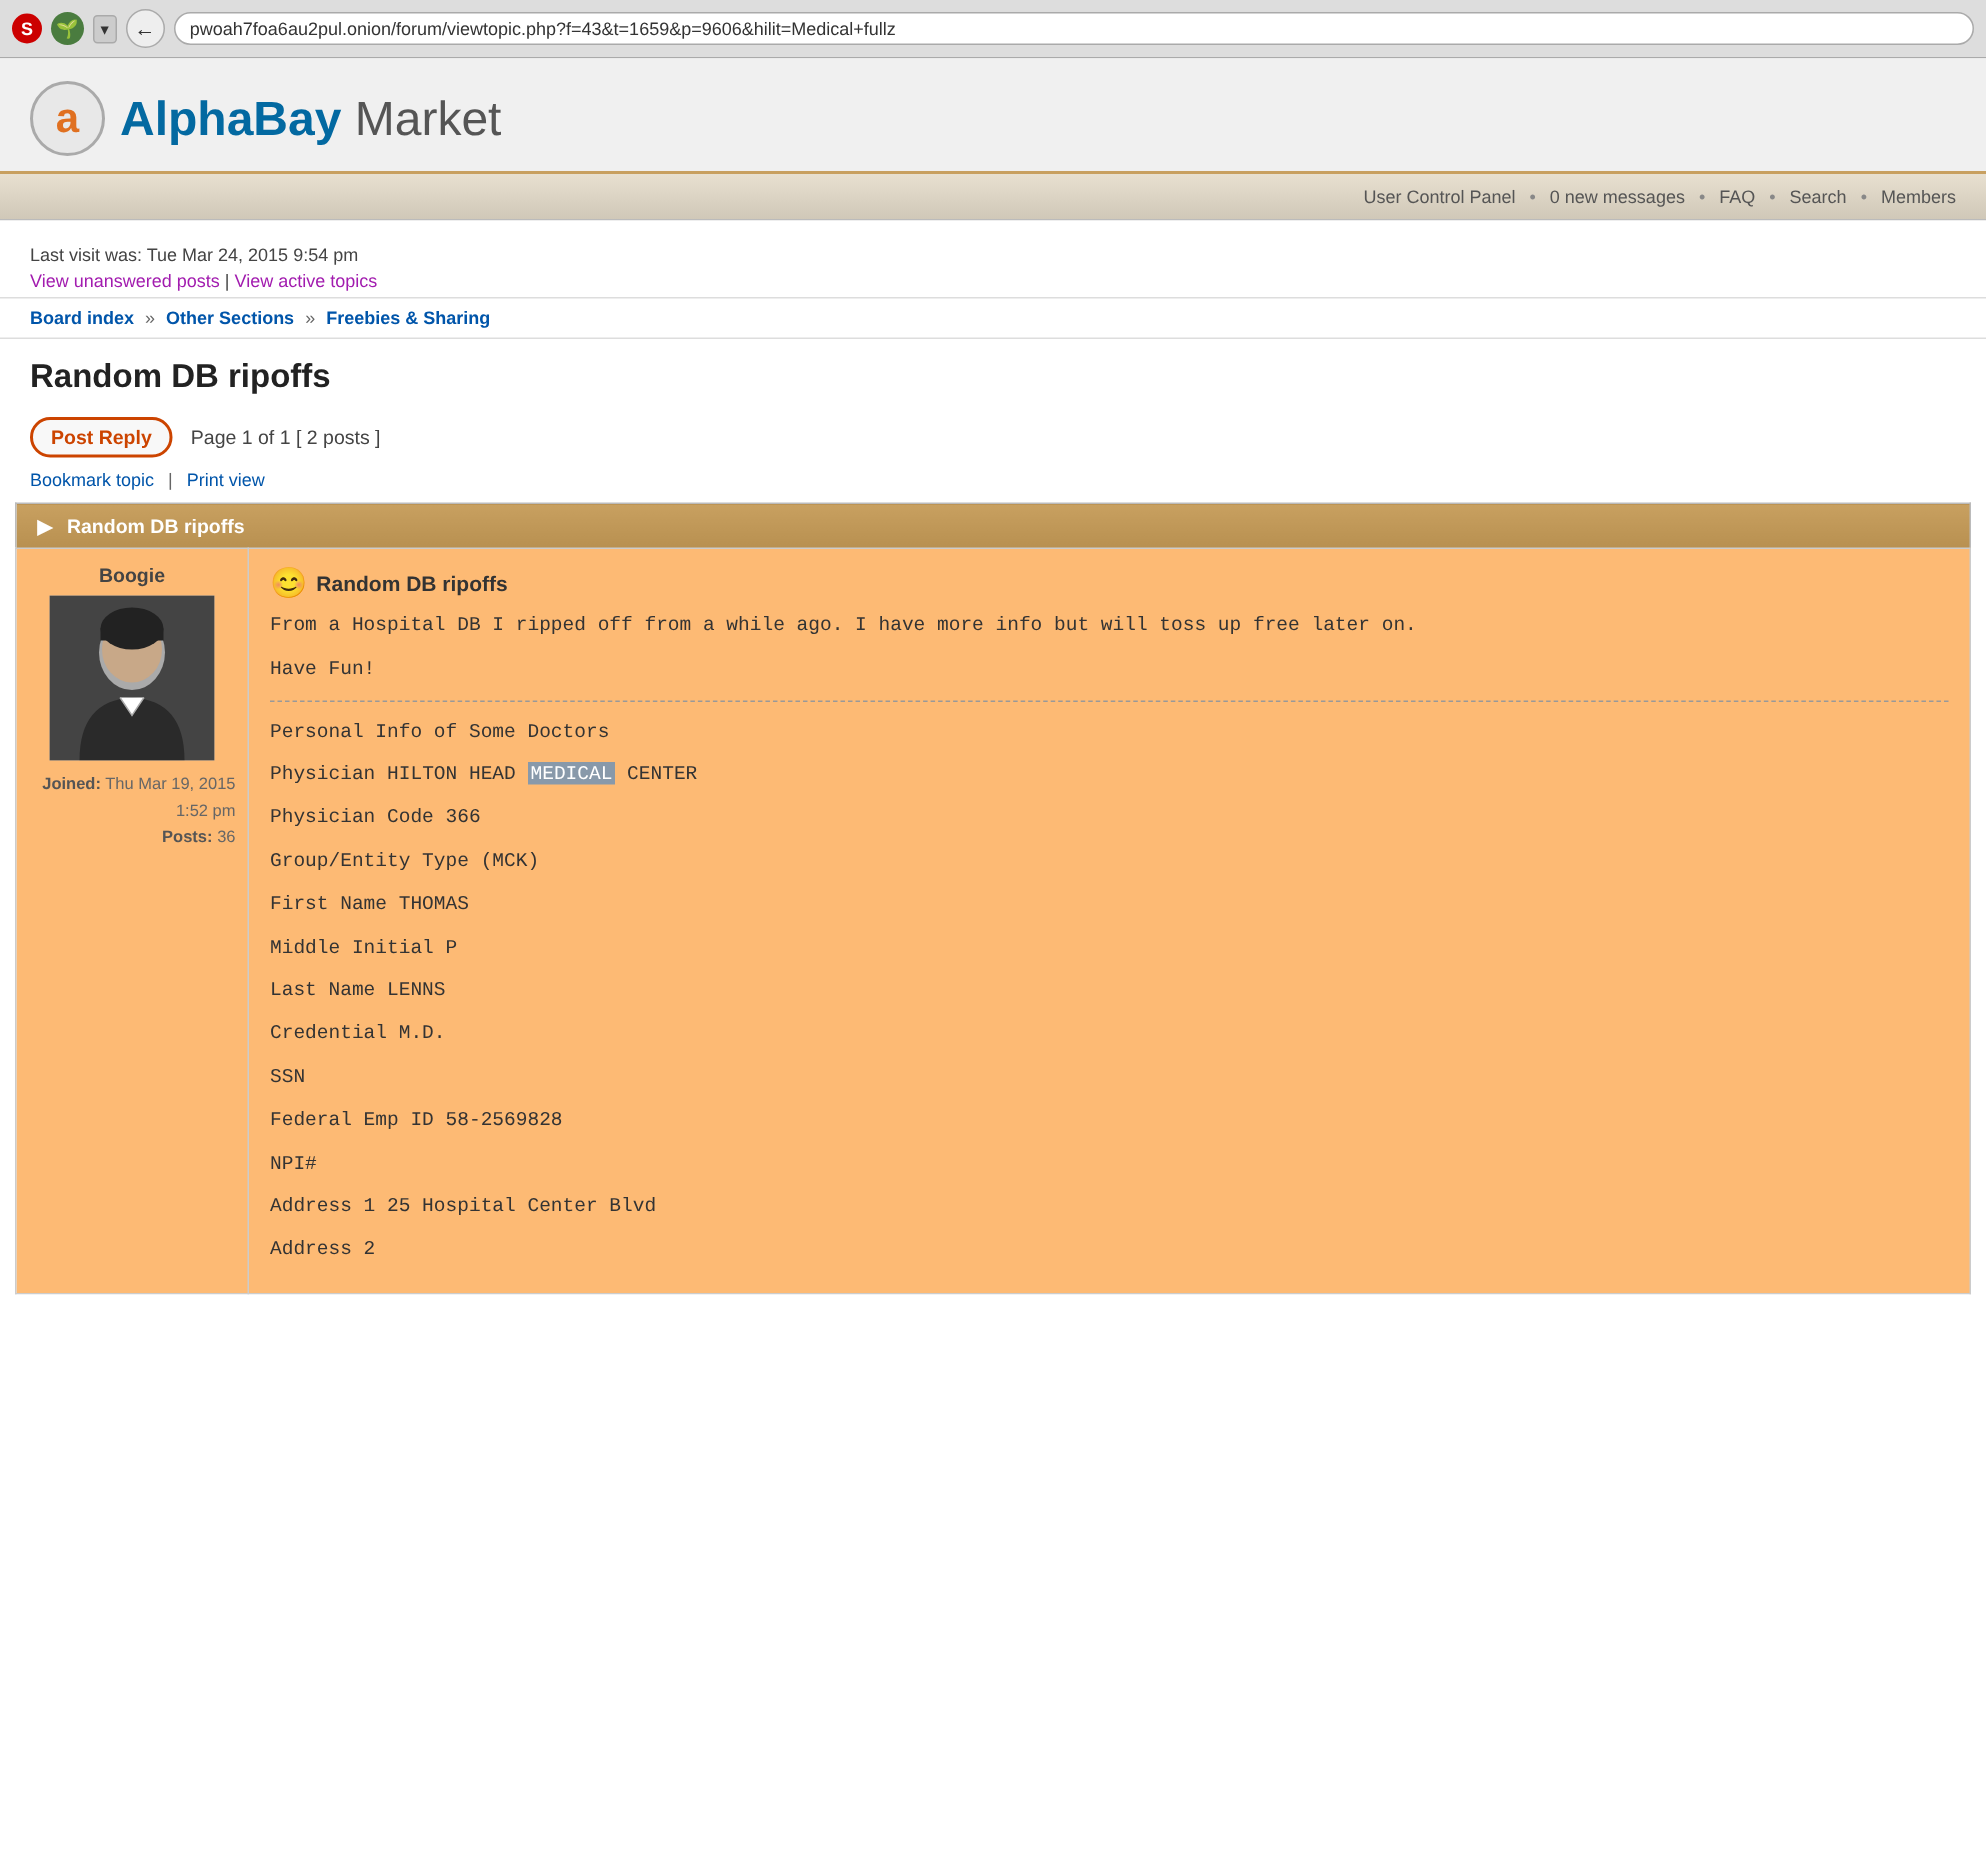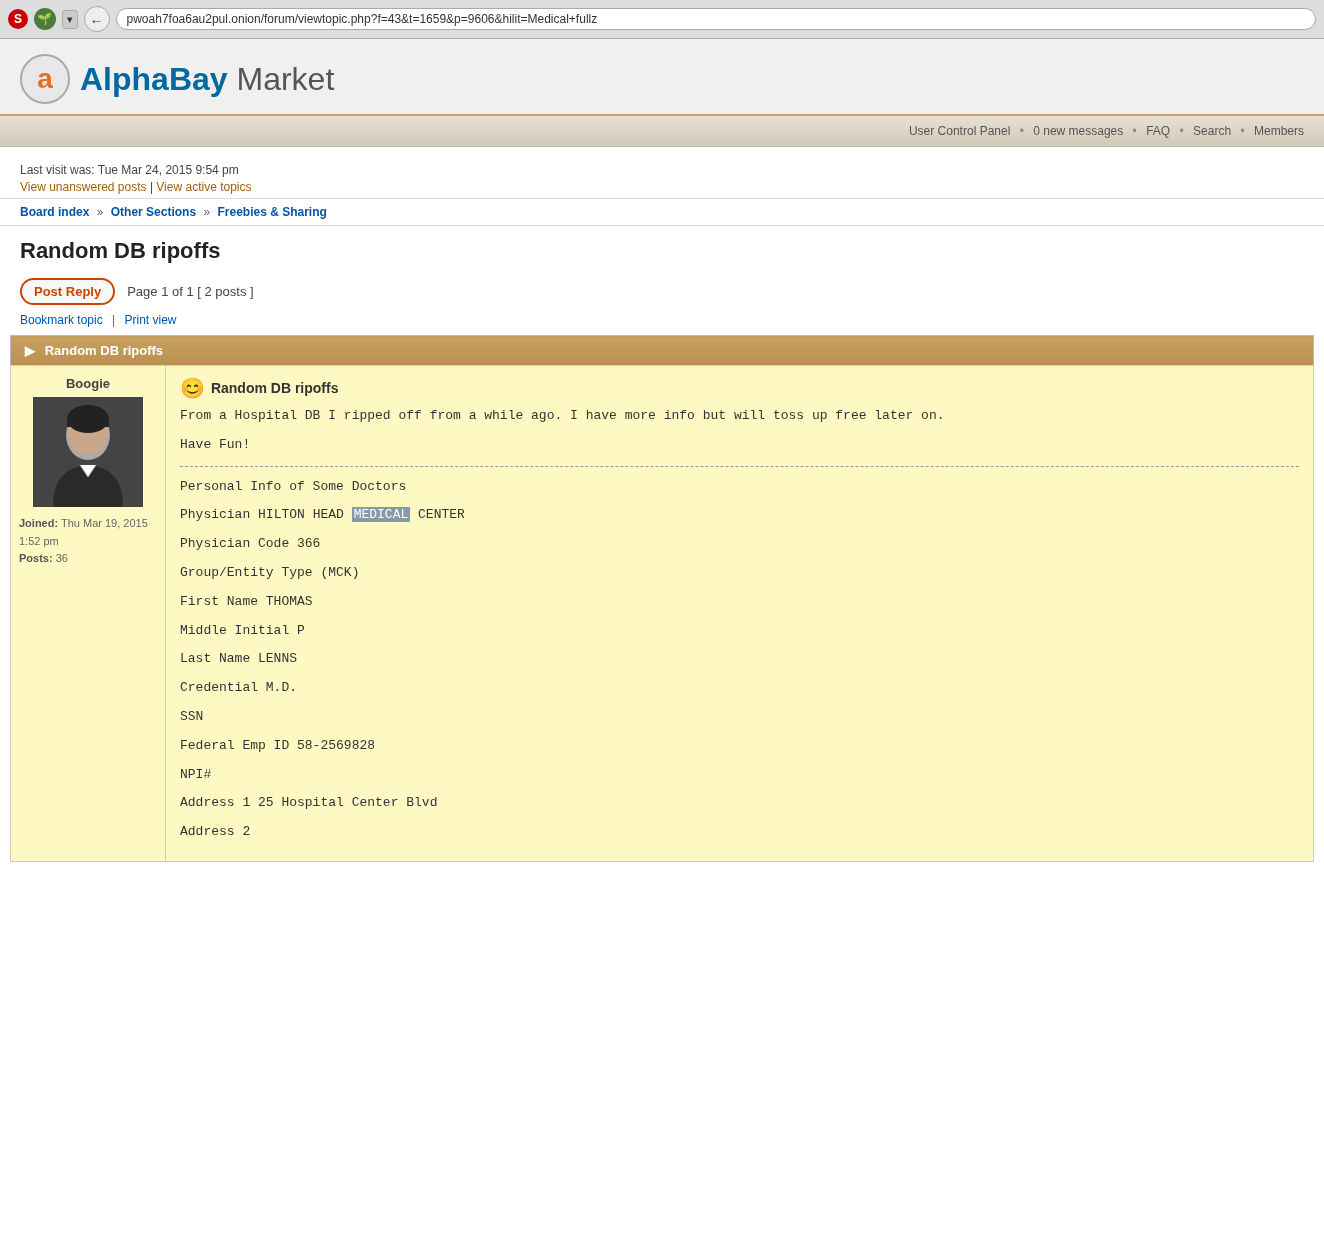--- a/index.html
+++ b/index.html
@@ -61,21 +61,21 @@
     .top-nav a { color: #555; text-decoration: none; }
     .top-nav .separator { margin: 0 6px; color: #888; }
 
     
     .visit-info {
       padding: 16px 20px 4px 20px;
       font-size: 12px;
       color: #444;
       background: #fff;
     }
-    .visit-info a { color: #a16207; text-decoration: none; }
+    .visit-info a { color: #a21caf; text-decoration: none; }
 
     
     .breadcrumb {
       background: #fff;
       padding: 6px 20px;
       font-size: 12px;
       border: 1px solid #ddd;
       border-left: none; border-right: none;
     }
     .breadcrumb a { color: #0055aa; text-decoration: none; font-weight: bold; }
@@ -135,39 +135,39 @@
       padding: 6px 12px;
       font-weight: bold;
       font-size: 12px;
       border: 1px solid #bbb;
     }
 
     
     .content-row td {
       border: 1px solid #ccc;
       vertical-align: top;
-      background: #fef9c3;
+      background: #fdba74;
     }
     .author-cell {
       width: 155px;
       text-align: center;
       padding: 10px 8px;
       background: #e8e4de;
       border-right: 1px solid #ccc;
     }
     .author-name { font-weight: bold; color: #444; margin-bottom: 6px; font-size: 13px; }
     .author-avatar {
       width: 110px; height: 110px;
       background: #888;
       margin: 0 auto 8px auto;
       overflow: hidden;
       display: flex; align-items: center; justify-content: center;
     }
     .author-avatar svg { width: 110px; height: 110px; }
-    .author-meta { font-size: 11px; color: #666; text-align: left; line-height: 1.6; }
+    .author-meta { font-size: 11px; color: #666; text-align: right; line-height: 1.6; }
     .author-meta strong { color: #555; }
 
     .message-cell { padding: 10px 14px; background: #f8f6f2; }
 
     
     .post-title-row {
       display: flex; align-items: center; gap: 6px;
       margin-bottom: 6px;
     }
     .post-emoji { font-size: 20px; }

